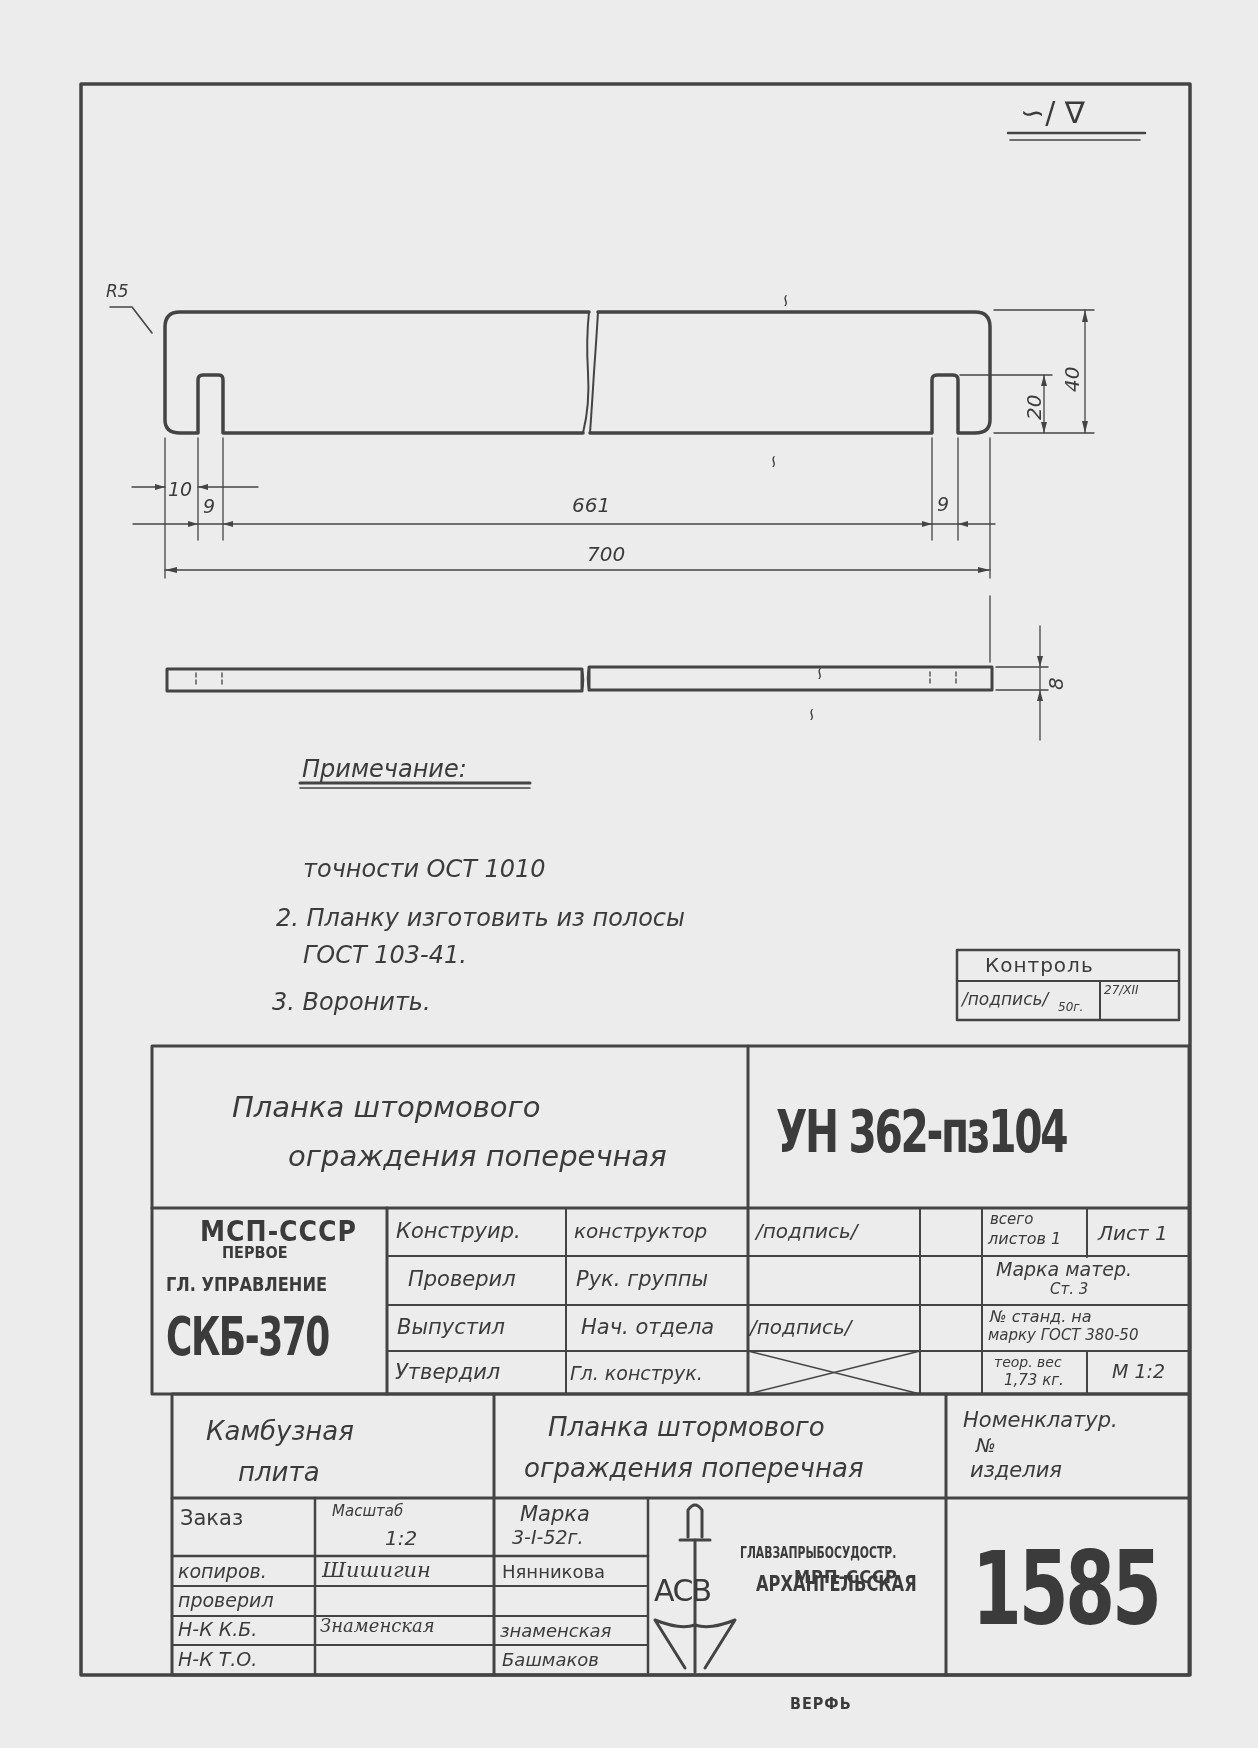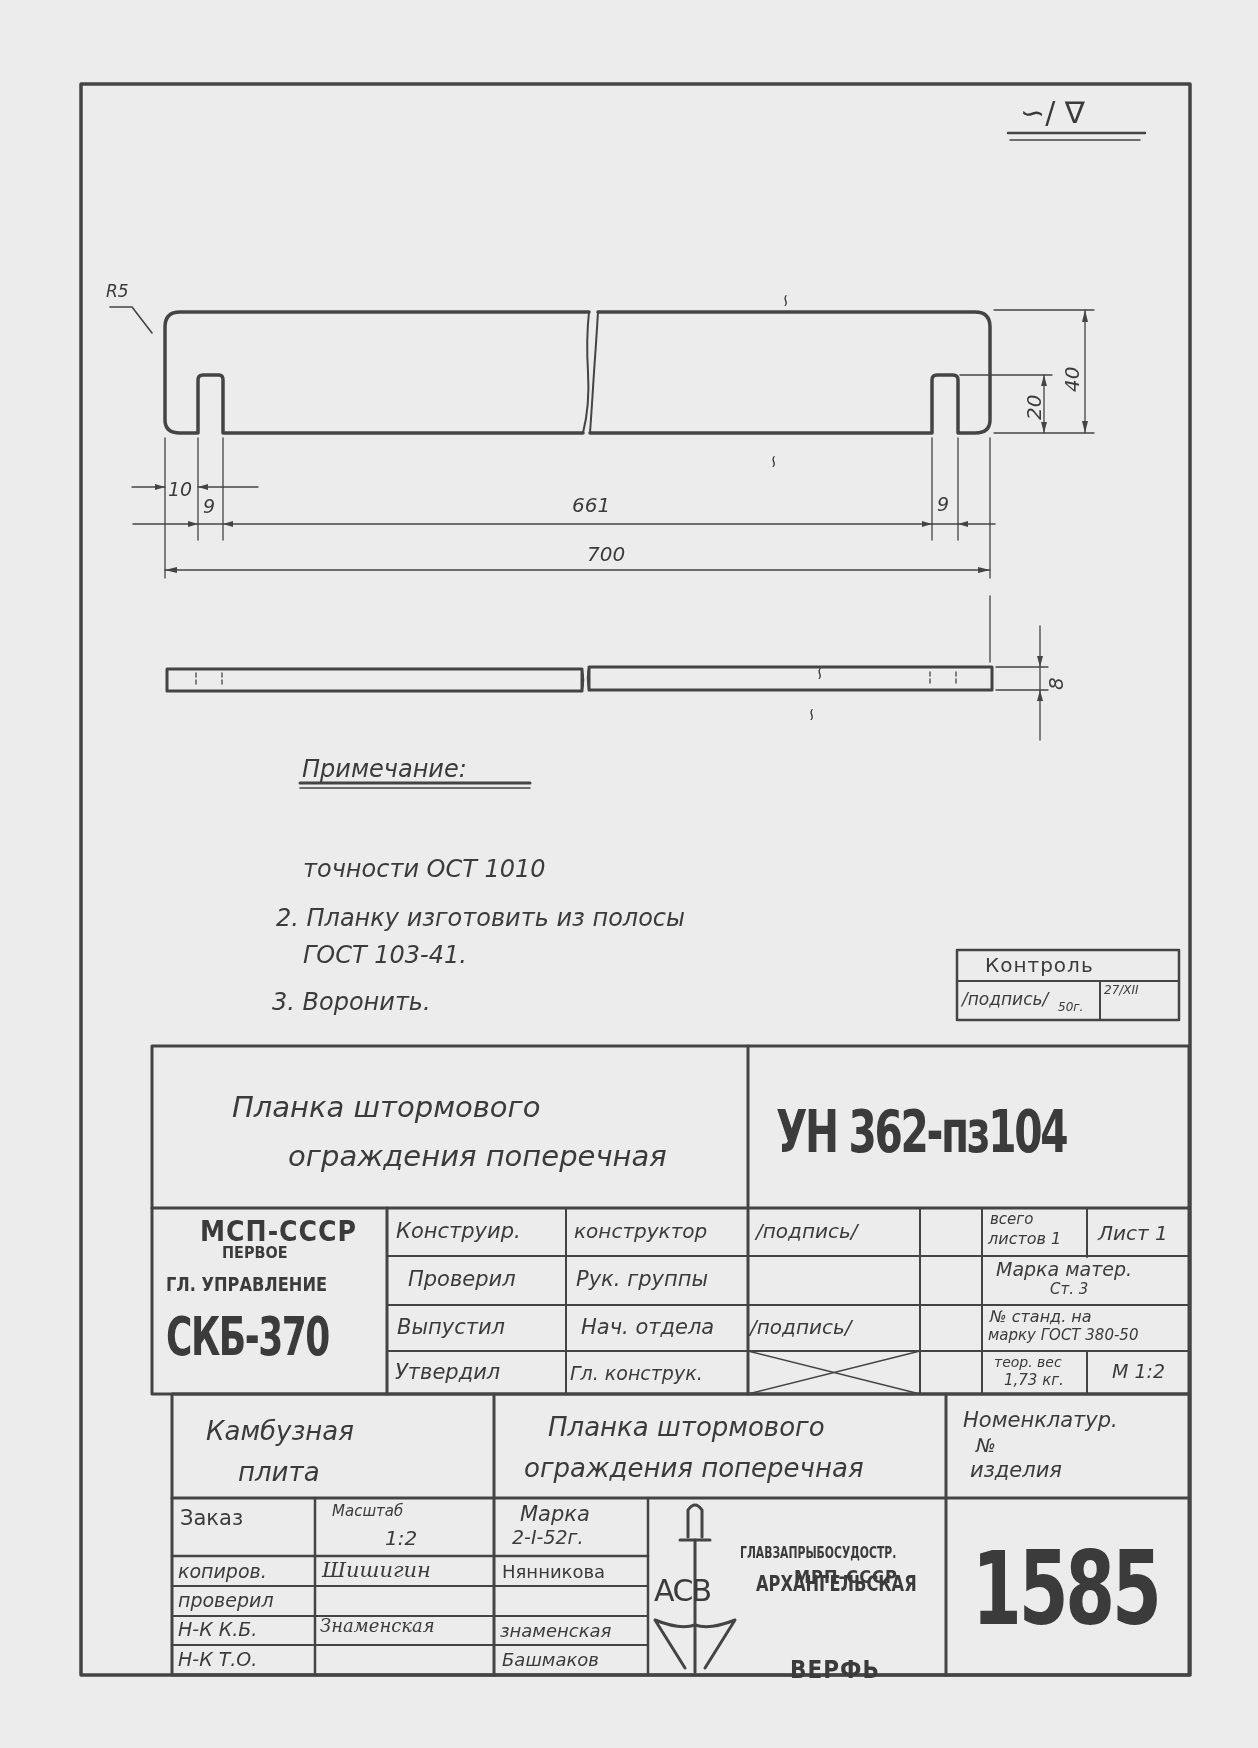--- a/index.html
+++ b/index.html
@@ -190,32 +190,32 @@
   <div class="t hand" style="left:548px;top:1414px;font-size:26px;">Планка штормового</div>
   <div class="t hand" style="left:524px;top:1455px;font-size:26px;">ограждения поперечная</div>
   <div class="t hand" style="left:963px;top:1410px;font-size:21px;">Номенклатур.</div>
   <div class="t hand" style="left:976px;top:1436px;font-size:19px;">№</div>
   <div class="t hand" style="left:970px;top:1460px;font-size:21px;">изделия</div>
 
   <div class="t hand" style="left:180px;top:1508px;font-size:21px;font-style:normal;">Заказ</div>
   <div class="t hand" style="left:332px;top:1504px;font-size:15px;">Масштаб</div>
   <div class="t hand" style="left:385px;top:1528px;font-size:20px;">1:2</div>
   <div class="t hand" style="left:520px;top:1504px;font-size:21px;">Марка</div>
-  <div class="t hand" style="left:512px;top:1528px;font-size:19px;">2-I-52г.</div>
+  <div class="t hand" style="left:512px;top:1528px;font-size:19px;">3-I-52г.</div>
 
   <div class="t hand" style="left:178px;top:1562px;font-size:19px;">копиров.</div>
   <div class="t hand" style="left:322px;top:1560px;font-size:21px;font-family:'DejaVu Serif',serif;">Шишигин</div>
   <div class="t hand" style="left:502px;top:1563px;font-size:18px;font-style:normal;">Нянникова</div>
   <div class="t hand" style="left:178px;top:1591px;font-size:19px;">проверил</div>
   <div class="t hand" style="left:178px;top:1620px;font-size:19px;">Н-К К.Б.</div>
   <div class="t hand" style="left:320px;top:1617px;font-size:18px;font-family:'DejaVu Serif',serif;">Знаменская</div>
   <div class="t hand" style="left:500px;top:1622px;font-size:18px;">знаменская</div>
   <div class="t hand" style="left:178px;top:1650px;font-size:19px;">Н-К Т.О.</div>
   <div class="t hand" style="left:502px;top:1651px;font-size:18px;">Башмаков</div>
 
   <div class="t hand" style="left:654px;top:1576px;font-size:30px;font-style:normal;letter-spacing:-2px;">АСВ</div>
   <div class="t block" style="left:794px;top:1520px;font-size:18px;letter-spacing:1px;font-weight:bold;margin-top:48px;">МРП-СССР</div>
   <div class="t block" style="left:740px;top:1546px;font-size:15px;transform:scaleX(0.8);">ГЛАВЗАПРЫБОСУДОСТР.</div>
   <div class="t block" style="left:756px;top:1573px;font-size:22px;transform:scaleX(0.82);">АРХАНГЕЛЬСКАЯ</div>
-  <div class="t block" style="left:790px;top:1658px;font-size:24px;letter-spacing:1px;">ВЕРФЬ</div>
+  <div class="t block" style="left:790px;top:1696px;font-size:16px;letter-spacing:1px;">ВЕРФЬ</div>
 
   <div class="t block" style="left:972px;top:1538px;font-size:102px;letter-spacing:-4px;transform:scaleX(0.78);">1585</div>
 </div>
 
 </body></html>

